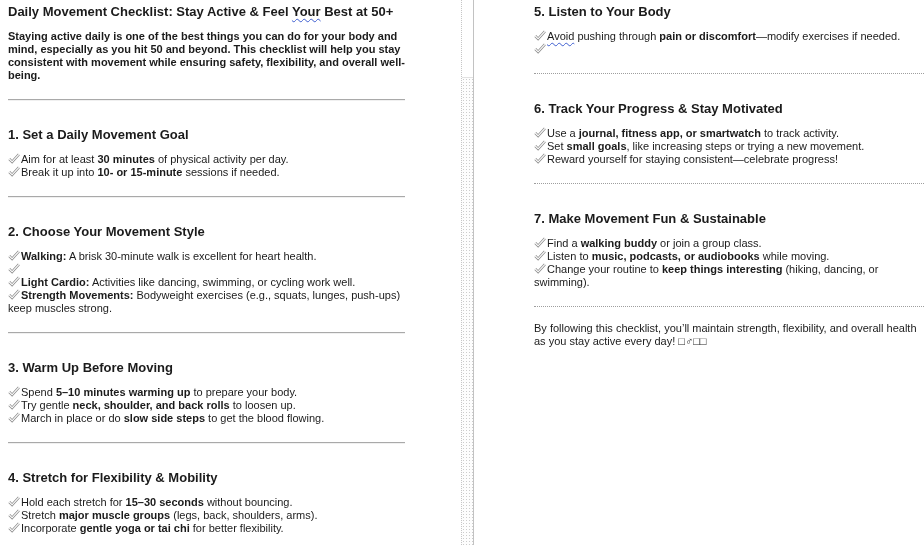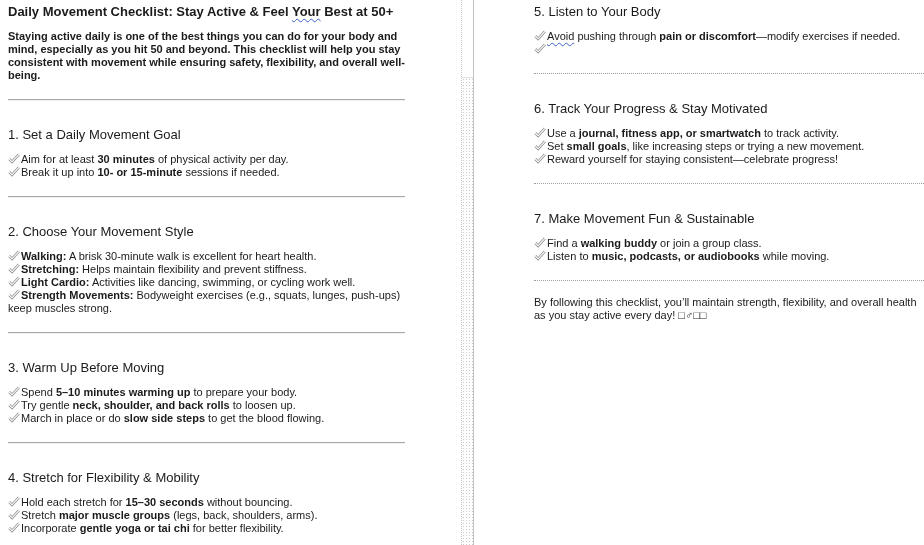--- a/index.html
+++ b/index.html
@@ -18,21 +18,21 @@
     color:var(--text);position:relative;
   }
   .pane{position:absolute;top:4px;}
   .pane-left{left:8px;width:397px;}
   .pane-right{left:534px;width:390px;}
   h1{font-size:13px;line-height:16px;font-weight:bold;margin:0;}
   .intro{margin:10px 0 8px;font-weight:bold;}
   hr{border:0;margin:17px 0 0;}
   .pane-left hr{border-top:1px solid var(--rule-solid);box-shadow:0 1px 0 #f0f0f0;}
   .pane-right hr{border-top:1px dotted var(--rule-dotted);}
-  .section h2{font-size:13px;line-height:15px;font-weight:normal;margin:27px 0 0;}
+  .section h2{font-size:13px;line-height:15px;font-weight:bold;margin:27px 0 0;}
   .pane-right .sections > .section:first-child h2{margin-top:0;}
   .list{margin:11px 0 0;}
   .li{line-height:13px;}
   .chk{display:inline-block;margin-right:1px;}
   .chk svg{vertical-align:-1px;}
   .b{font-weight:bold;}
   .spell{
     text-decoration-line:underline;
     text-decoration-style:wavy;
     text-decoration-color:var(--spellcheck);
@@ -78,21 +78,21 @@
       <div class="section">
         <h2>2. Choose Your Movement Style</h2>
         <div class="list">
           <div class="li"><span class="chk"><svg width="12" height="11" viewBox="0 0 12 11">
                 <path d="M1.3 6 L4.1 8.8 L10.9 1.3" fill="none" stroke="#8f8f8f" stroke-width="2.6"></path>
                 <path d="M1.3 6 L4.1 8.8 L10.9 1.3" fill="none" stroke="#ffffff" stroke-width="1.1"></path>
               </svg></span><span><span class="b ">Walking:</span><span class=""> A brisk 30-minute walk is excellent for heart health.</span></span></div>
           <div class="li"><span class="chk"><svg width="12" height="11" viewBox="0 0 12 11">
                 <path d="M1.3 6 L4.1 8.8 L10.9 1.3" fill="none" stroke="#8f8f8f" stroke-width="2.6"></path>
                 <path d="M1.3 6 L4.1 8.8 L10.9 1.3" fill="none" stroke="#ffffff" stroke-width="1.1"></path>
-              </svg></span><span><span class="b ">Stretching:</span><span class=""> Helps maintain flexibility and prevent stiffness.</span></span></div>
+              </svg></span></div>
           <div class="li"><span class="chk"><svg width="12" height="11" viewBox="0 0 12 11">
                 <path d="M1.3 6 L4.1 8.8 L10.9 1.3" fill="none" stroke="#8f8f8f" stroke-width="2.6"></path>
                 <path d="M1.3 6 L4.1 8.8 L10.9 1.3" fill="none" stroke="#ffffff" stroke-width="1.1"></path>
               </svg></span><span><span class="b ">Light Cardio:</span><span class=""> Activities like dancing, swimming, or cycling work well.</span></span></div>
           <div class="li"><span class="chk"><svg width="12" height="11" viewBox="0 0 12 11">
                 <path d="M1.3 6 L4.1 8.8 L10.9 1.3" fill="none" stroke="#8f8f8f" stroke-width="2.6"></path>
                 <path d="M1.3 6 L4.1 8.8 L10.9 1.3" fill="none" stroke="#ffffff" stroke-width="1.1"></path>
               </svg></span><span><span class="b ">Strength Movements:</span><span class=""> Bodyweight exercises (e.g., squats, lunges, push-ups) keep muscles strong.</span></span></div>
         </div>
       </div>
@@ -178,18 +178,22 @@
         <h2>7. Make Movement Fun &amp; Sustainable</h2>
         <div class="list">
           <div class="li"><span class="chk"><svg width="12" height="11" viewBox="0 0 12 11">
                 <path d="M1.3 6 L4.1 8.8 L10.9 1.3" fill="none" stroke="#8f8f8f" stroke-width="2.6"></path>
                 <path d="M1.3 6 L4.1 8.8 L10.9 1.3" fill="none" stroke="#ffffff" stroke-width="1.1"></path>
               </svg></span><span><span class="">Find a </span><span class="b ">walking buddy</span><span class=""> or join a group class.</span></span></div>
           <div class="li"><span class="chk"><svg width="12" height="11" viewBox="0 0 12 11">
                 <path d="M1.3 6 L4.1 8.8 L10.9 1.3" fill="none" stroke="#8f8f8f" stroke-width="2.6"></path>
                 <path d="M1.3 6 L4.1 8.8 L10.9 1.3" fill="none" stroke="#ffffff" stroke-width="1.1"></path>
               </svg></span><span><span class="">Listen to </span><span class="b ">music, podcasts, or audiobooks</span><span class=""> while moving.</span></span></div>
+          <div class="li"><span class="chk"><svg width="12" height="11" viewBox="0 0 12 11">
+                <path d="M1.3 6 L4.1 8.8 L10.9 1.3" fill="none" stroke="#8f8f8f" stroke-width="2.6"></path>
+                <path d="M1.3 6 L4.1 8.8 L10.9 1.3" fill="none" stroke="#ffffff" stroke-width="1.1"></path>
+              </svg></span><span><span class="">Change your routine to </span><span class="b ">keep things interesting</span><span class=""> (hiking, dancing, or swimming).</span></span></div>
         </div>
       </div>
       <hr>
       <p class="closing"><span class="">By following this checklist, you’ll maintain strength, flexibility, and overall health as you stay active every day! </span><span class="">□♂□□</span></p>
     </div>
 </div>
 
 </body></html>

